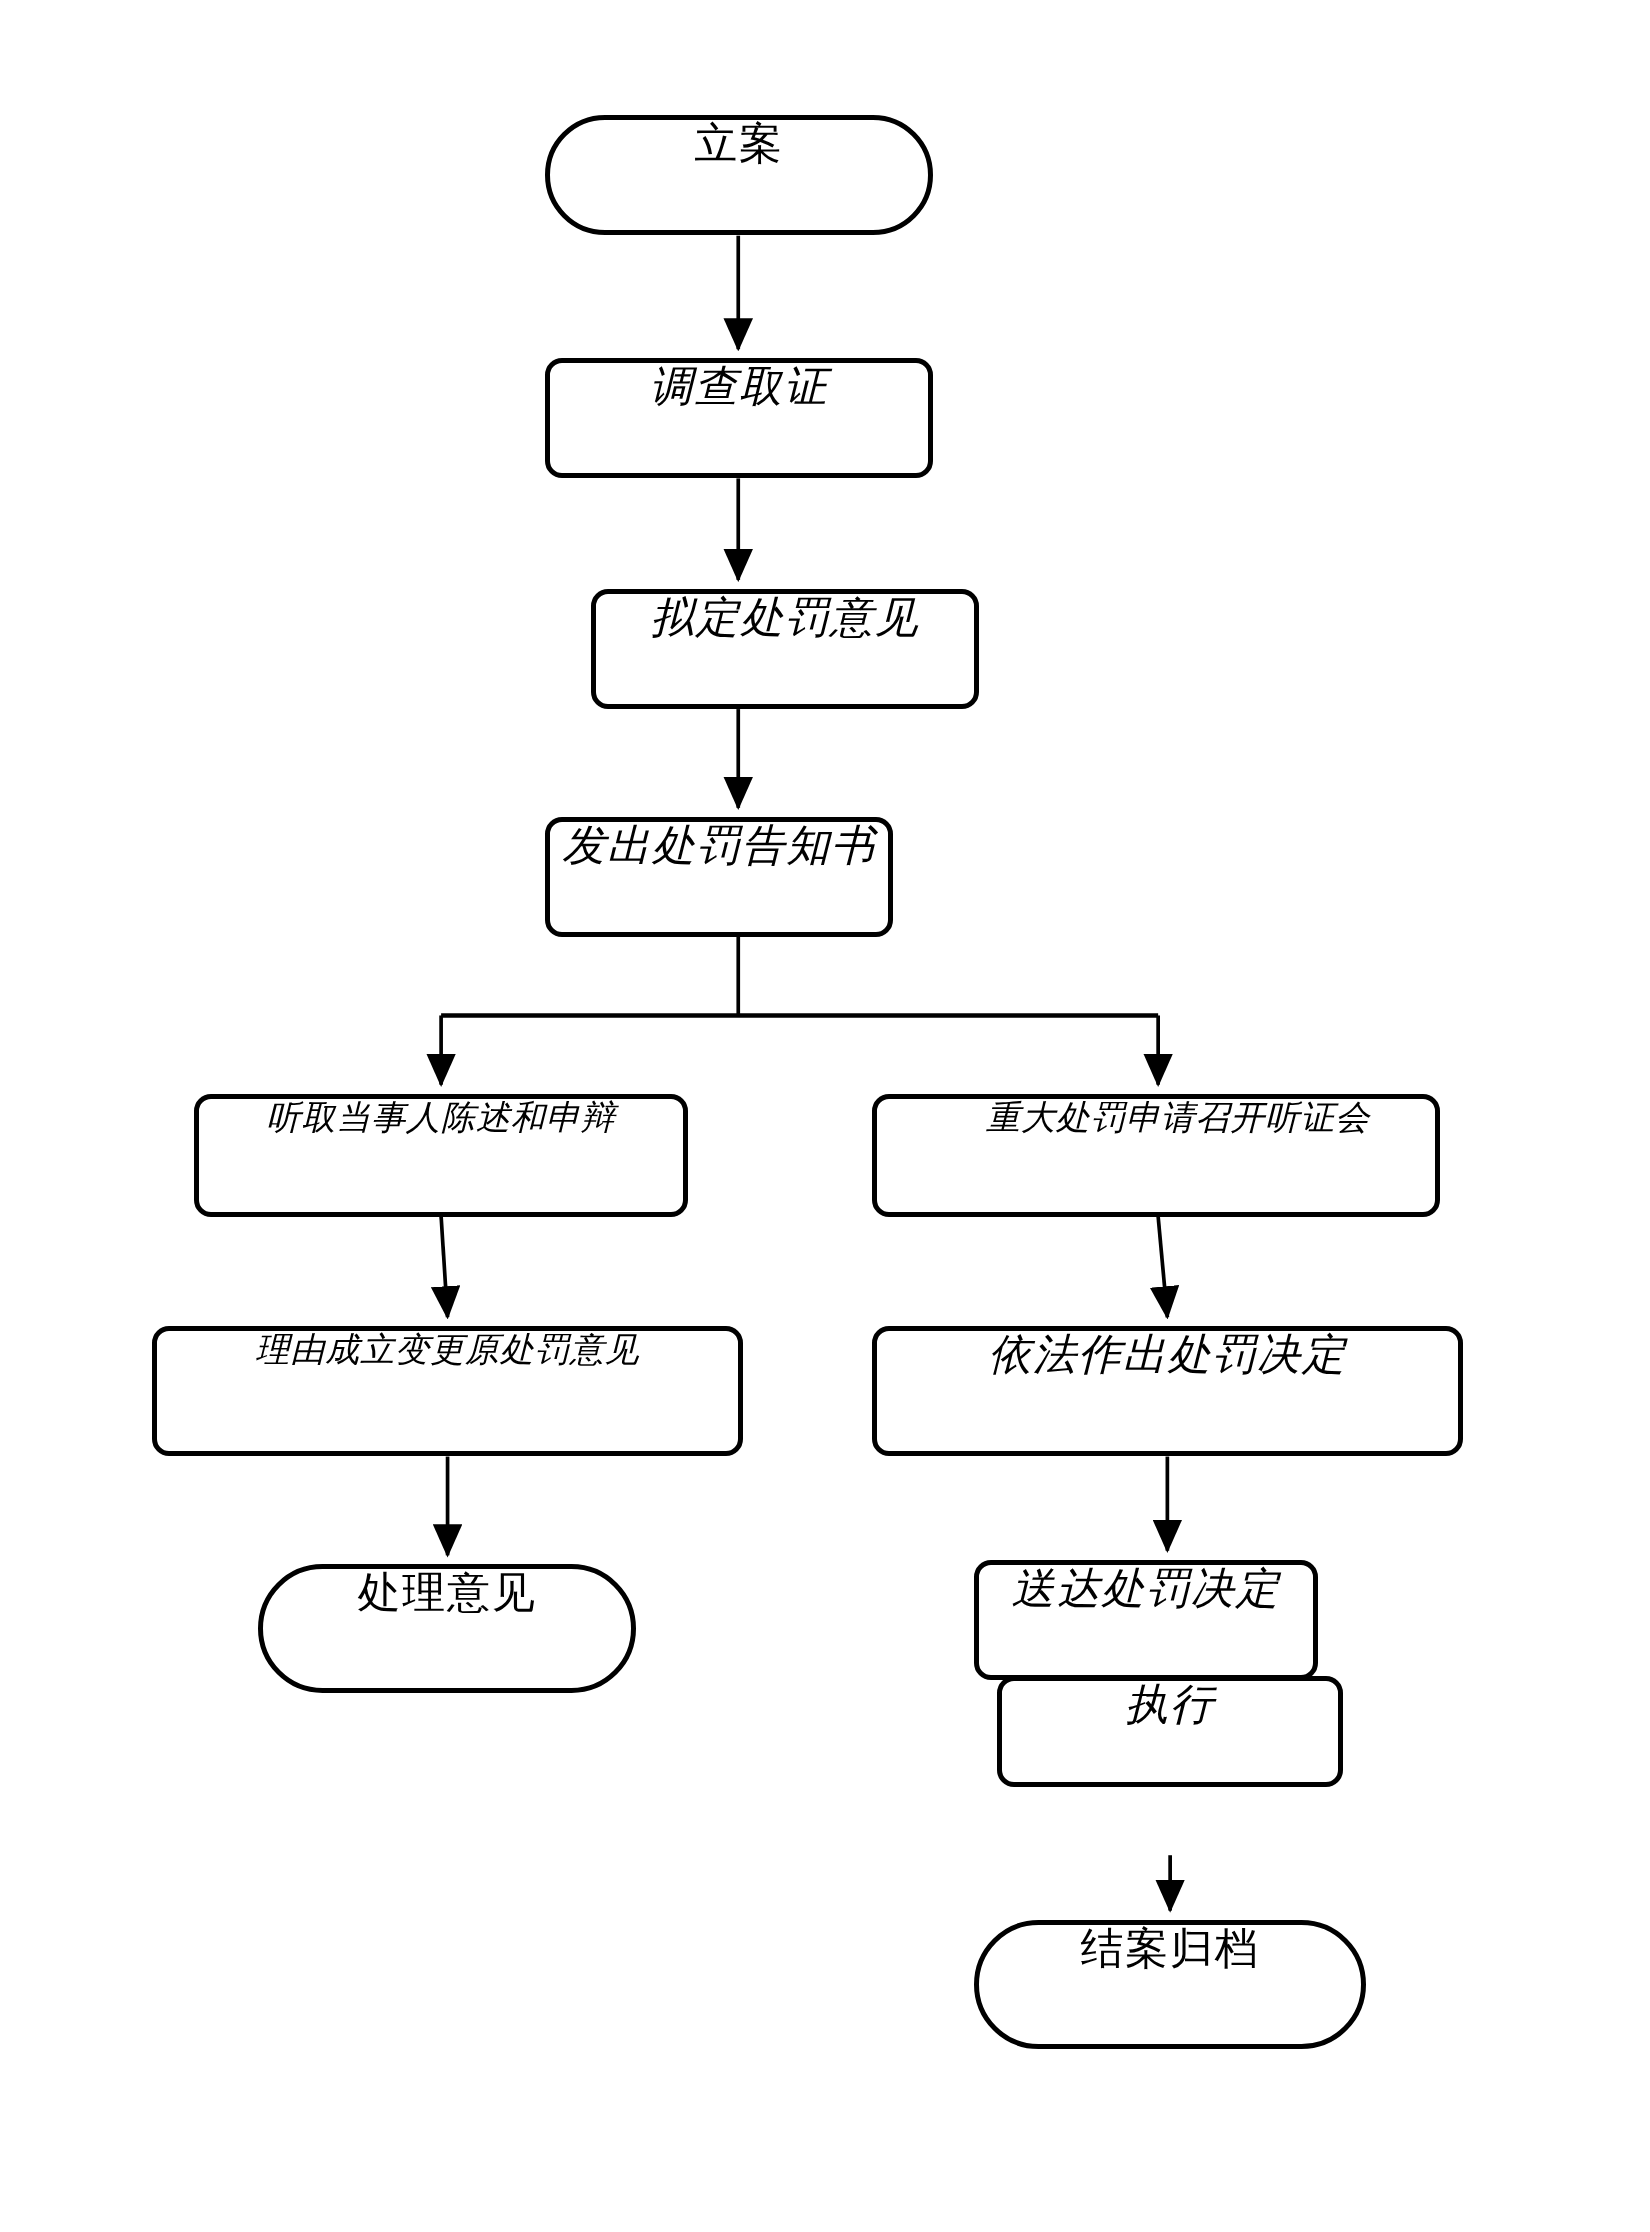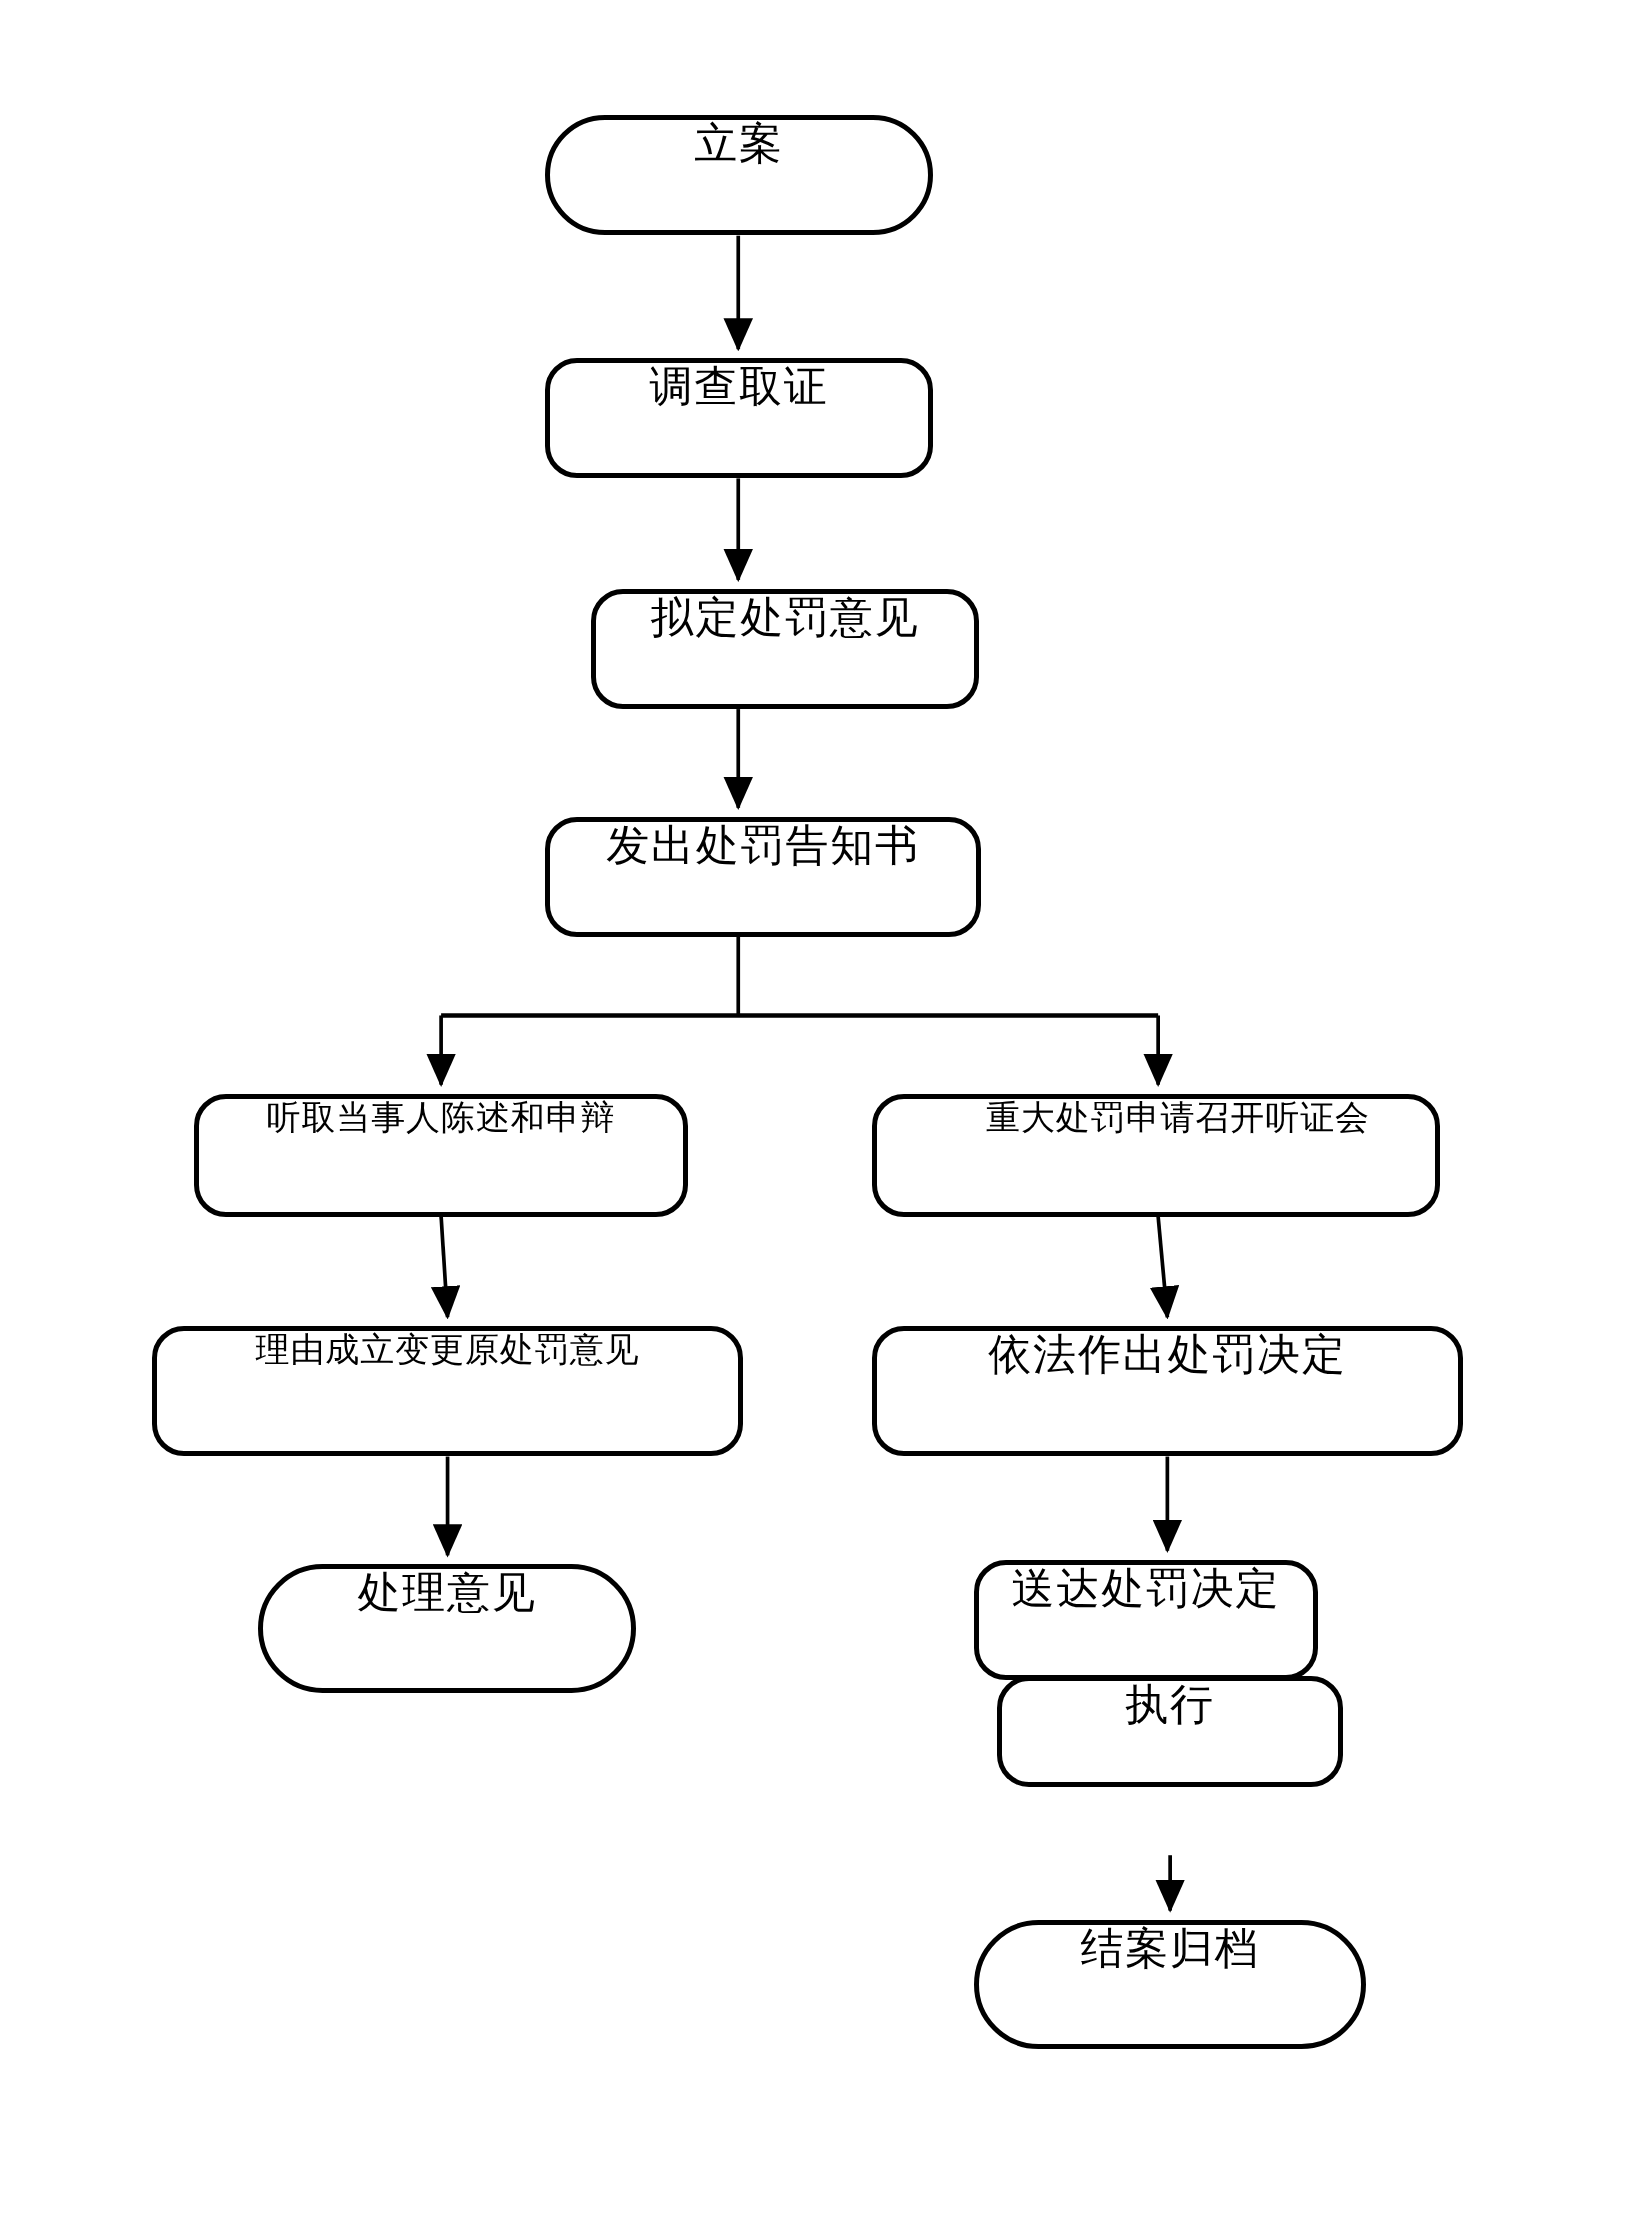--- a/index.html
+++ b/index.html
@@ -29,21 +29,22 @@
     border: 5.5px solid #000000;
     background: #ffffff;
     display: flex;
     align-items: flex-start;
     justify-content: center;
     text-align: center;
     color: #000000;
     z-index: 2;
   }
   .node.process {
-    border-radius: 32px;
+    border-radius: 17px;
+    font-style: italic;
   }
   .node.terminal {
     border-radius: 922px;
   }
   .node-label {
     font-size: 43px;
     line-height: 1.1;
     letter-spacing: 1.8px;
     white-space: nowrap;
     font-family: "DejaVu Sans", "Liberation Sans", sans-serif;
@@ -118,21 +119,21 @@
   <div id="node-layer">
       <div class="node terminal" style="left: 545px; top: 115px; width: 388px; height: 120px;">
         <span class="node-label">立案</span>
       </div>
       <div class="node process" style="left: 545px; top: 358px; width: 388px; height: 120px;">
         <span class="node-label">调查取证</span>
       </div>
       <div class="node process" style="left: 545px; top: 589px; width: 388px; height: 120px; margin-left: 46px;">
         <span class="node-label">拟定处罚意见</span>
       </div>
-      <div class="node process" style="left: 545px; top: 817px; width: 436px; height: 120px;">
+      <div class="node process" style="left: 545px; top: 817px; width: 348px; height: 120px;">
         <span class="node-label">发出处罚告知书</span>
       </div>
       <div class="node process" style="left: 194px; top: 1094px; width: 494px; height: 123px;">
         <span class="node-label wide">听取当事人陈述和申辩</span>
       </div>
       <div class="node process" style="left: 872px; top: 1094px; width: 568px; height: 123px; padding-left: 44px;">
         <span class="node-label wide">重大处罚申请召开听证会</span>
       </div>
       <div class="node process" style="left: 152px; top: 1326px; width: 591px; height: 130px;">
         <span class="node-label wide">理由成立变更原处罚意见</span>

